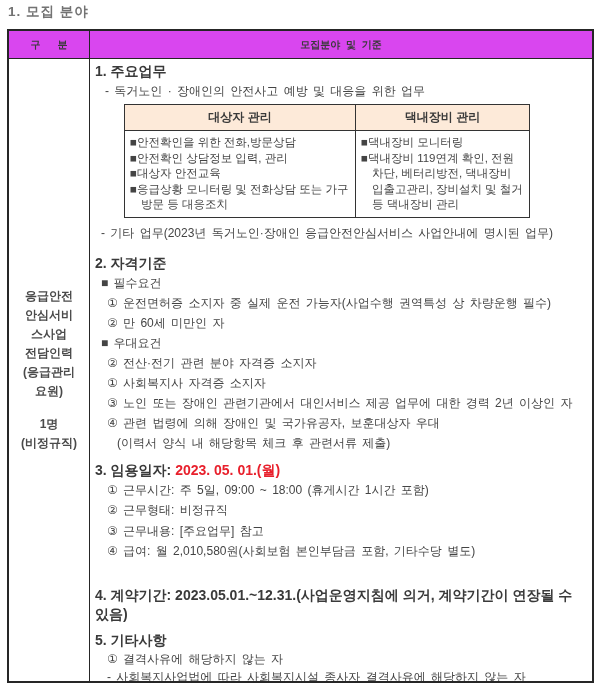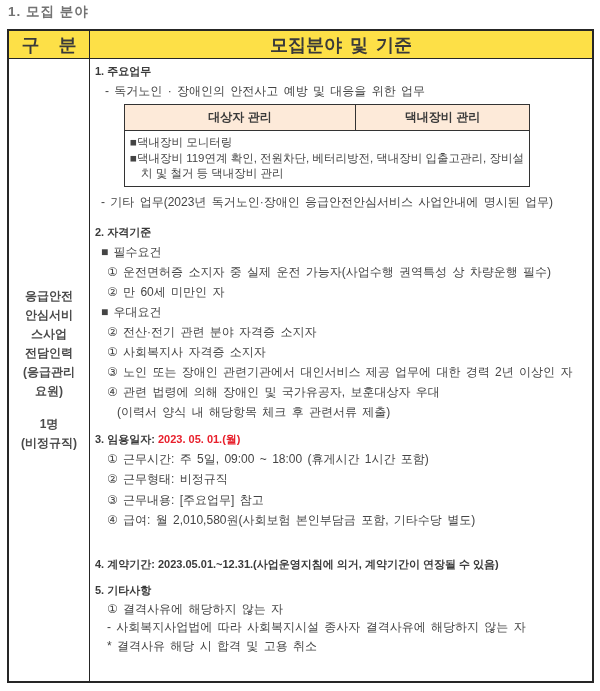--- a/index.html
+++ b/index.html
@@ -28,44 +28,44 @@
   }
   .o-row { display: flex; width: 100%; }
   .o-header { height: 28px; flex: 0 0 28px; border-bottom: 1.5px solid #262626; }
   .o-body { flex: 1 1 auto; overflow: hidden; }
 
   .cell { overflow: hidden; }
   .c1 { width: 81px; flex: 0 0 81px; border-right: 1.5px solid #262626; }
   .c2 { flex: 1 1 auto; }
 
   .hdr {
-    background: #fde047;
+    background: #d946ef;
     display: flex; align-items: center; justify-content: center;
-    font-size: 18px; font-weight: bold; color: #3a3a3a; text-align: right;
+    font-size: 10px; font-weight: bold; color: #3a3a3a; text-align: right;
   }
   .hdr.c1 { word-spacing: 14px; }
   .hdr.c2 { word-spacing: 3px; }
 
   
   .category {
     display: flex; flex-direction: column;
     align-items: center; justify-content: center;
     text-align: center;
     font-size: 12px; font-weight: bold; color: #4a4a4a;
     line-height: 19px;
     padding: 12px;
   }
   .cat-count { margin-top: 14px; }
 
   
   .content {
     padding: 3px 6px 2px 5px;
     font-size: 12px; color: #444;
   }
-  .sec-title { font-size: 11px; font-weight: bold; color: #3a3a3a; line-height: 19px; }
+  .sec-title { font-size: 14px; font-weight: bold; color: #3a3a3a; line-height: 19px; }
   .line { line-height: 20px; word-spacing: 2px; }
   .indent-a { padding-left: 10px; }
   .indent-b { padding-left: 6px; }
   .indent-c { padding-left: 12px; }
   .indent-d { padding-left: 22px; }
   .mt-s { margin-top: 5px; }
   .mt-m { margin-top: 11px; }
   .mt-l { margin-top: 8px; }
   .mt-xl { margin-top: 24px; }
   .mt-xm { margin-top: 7px; }
@@ -122,20 +122,26 @@
 
         <div class="sec-title">1. 주요업무</div>
         <div class="line indent-a">- 독거노인 · 장애인의 안전사고 예방 및 대응을 위한 업무</div>
 
         <div class="inner-table">
           <div class="i-header">
             <div class="i-hdr i-col-l">대상자 관리</div>
             <div class="i-hdr i-col-r">댁내장비 관리</div>
           </div>
           <div class="i-body">
+            <div class="i-cell i-col-l">
+              <div class="b-item">■안전확인을 위한 전화,방문상담</div>
+              <div class="b-item">■안전확인 상담정보 입력, 관리</div>
+              <div class="b-item">■대상자 안전교육</div>
+              <div class="b-item">■응급상황 모니터링 및 전화상담 또는 가구방문 등 대응조치</div>
+            </div>
             <div class="i-cell i-col-r">
               <div class="b-item">■댁내장비 모니터링</div>
               <div class="b-item">■댁내장비 119연계 확인, 전원차단, 베터리방전, 댁내장비 입출고관리, 장비설치 및 철거 등 댁내장비 관리</div>
             </div>
           </div>
         </div>
 
         <div class="line indent-b mt-s">- 기타 업무(2023년 독거노인·장애인 응급안전안심서비스 사업안내에 명시된 업무)</div>
 
         <div class="sec-title mt-m">2. 자격기준</div>

